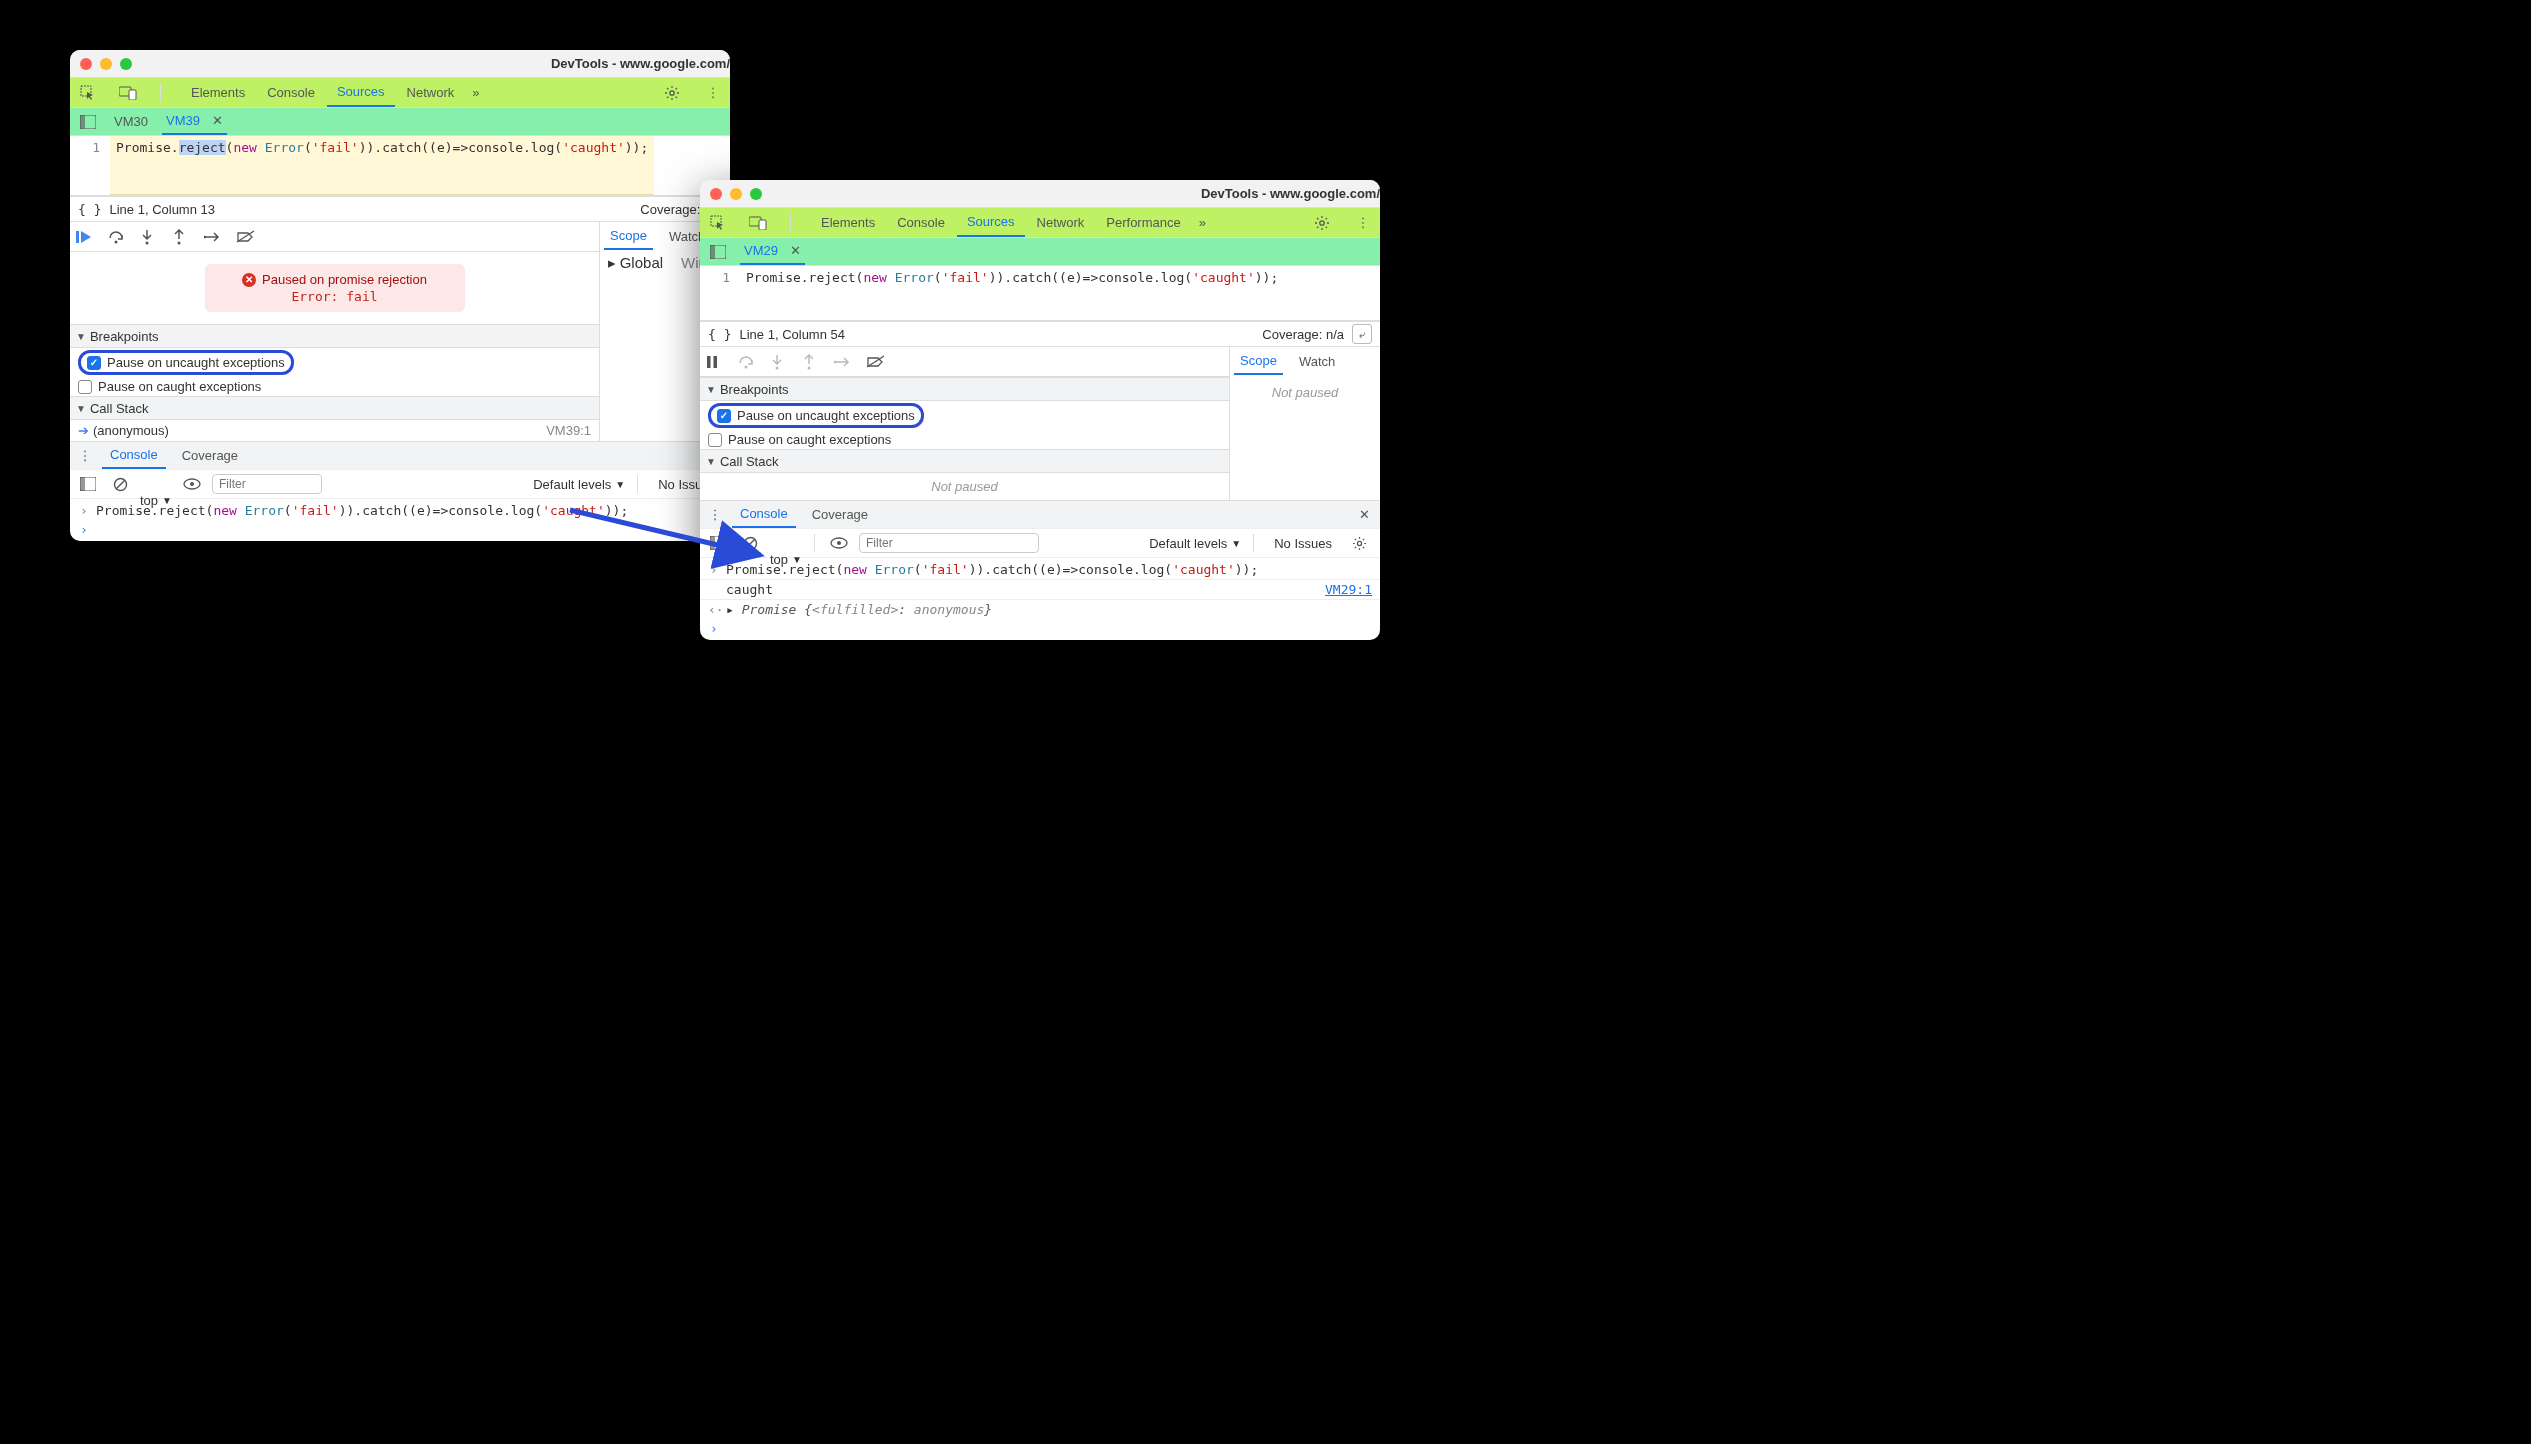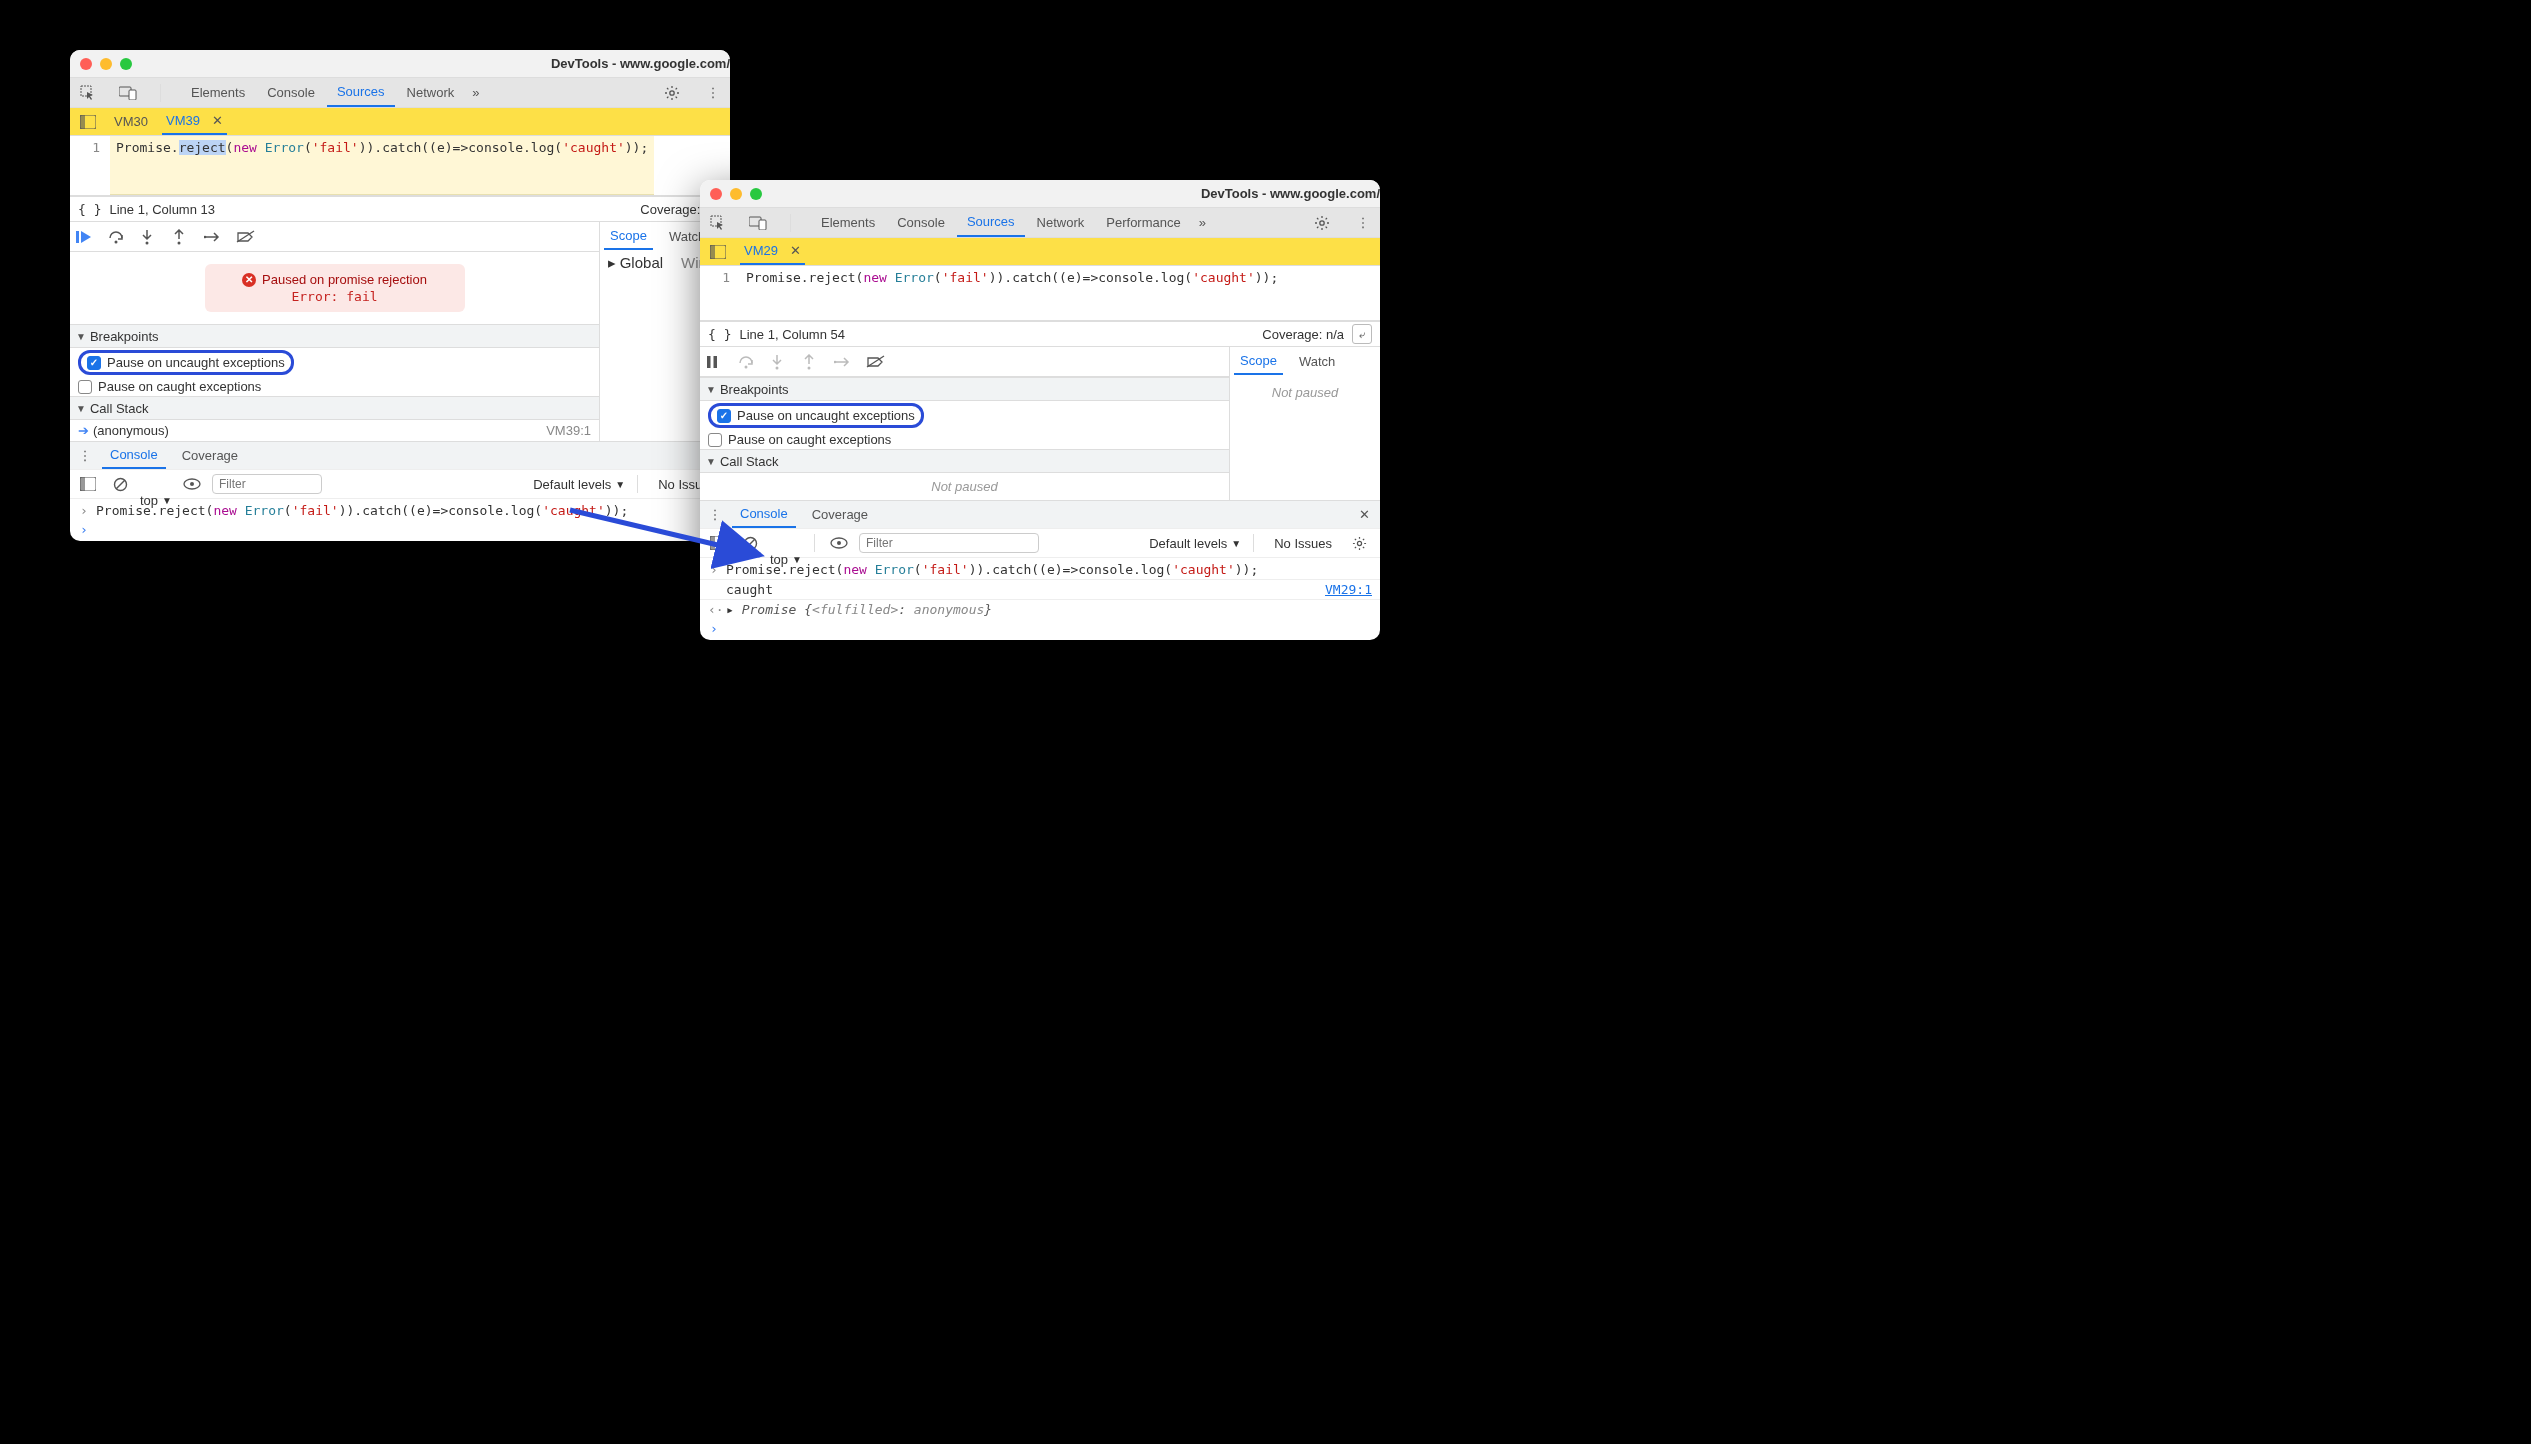--- a/index.html
+++ b/index.html
@@ -31,41 +31,41 @@
   .dot { width: 12px; height: 12px; border-radius: 50%; }
   .dot.r { background: #ff5f57; }
   .dot.y { background: #febc2e; }
   .dot.g { background: #28c840; }
   .title-text {
     position: absolute; left: 0; right: 0; text-align: right;
     font-weight: 600; font-size: 13px; color: #333;
   }
   .toolbar {
     display: flex; align-items: center; height: 30px;
-    border-bottom: 1px solid #ddd; background: #e5e5e5;
+    border-bottom: 1px solid #ddd; background: #bef264;
     padding: 0 6px; gap: 16px;
   }
   .tool-icon {
     width: 24px; height: 24px; display: flex; align-items: center; justify-content: center;
     color: #555;
   }
   .vr { width: 1px; height: 18px; background: #ddd; margin: 0 4px; }
   .tabs { display: flex; align-items: center; height: 100%; gap: 2px; }
   .tab {
     padding: 0 10px; height: 100%; display: flex; align-items: center;
     color: #555; cursor: pointer; font-size: 13px;
   }
   .tab.active { color: #1a73e8; border-bottom: 2px solid #1a73e8; }
   .chev { color: #555; padding: 0 6px; }
   .spacer { flex: 1; }
   .gear, .kebab { color: #555; width: 22px; text-align: center; }
 
   .subbar {
     display: flex; align-items: center; height: 28px;
-    border-bottom: 1px solid #ddd; background: #fde047;
+    border-bottom: 1px solid #ddd; background: #86efac;
     padding: 0 6px; gap: 10px; font-size: 13px;
   }
   .subtab { color: #555; display: flex; align-items: center; gap: 6px; height: 100%; padding: 0 4px;}
   .subtab.active { color: #1a73e8; border-bottom: 2px solid #1a73e8; gap: 12px; }
   .close-x { color: #555; font-size: 13px; }
 
   .code-area {
     display: flex; font-family: Menlo, Consolas, monospace; font-size: 13px;
     min-height: 60px; border-bottom: 1px solid #ddd;
   }

